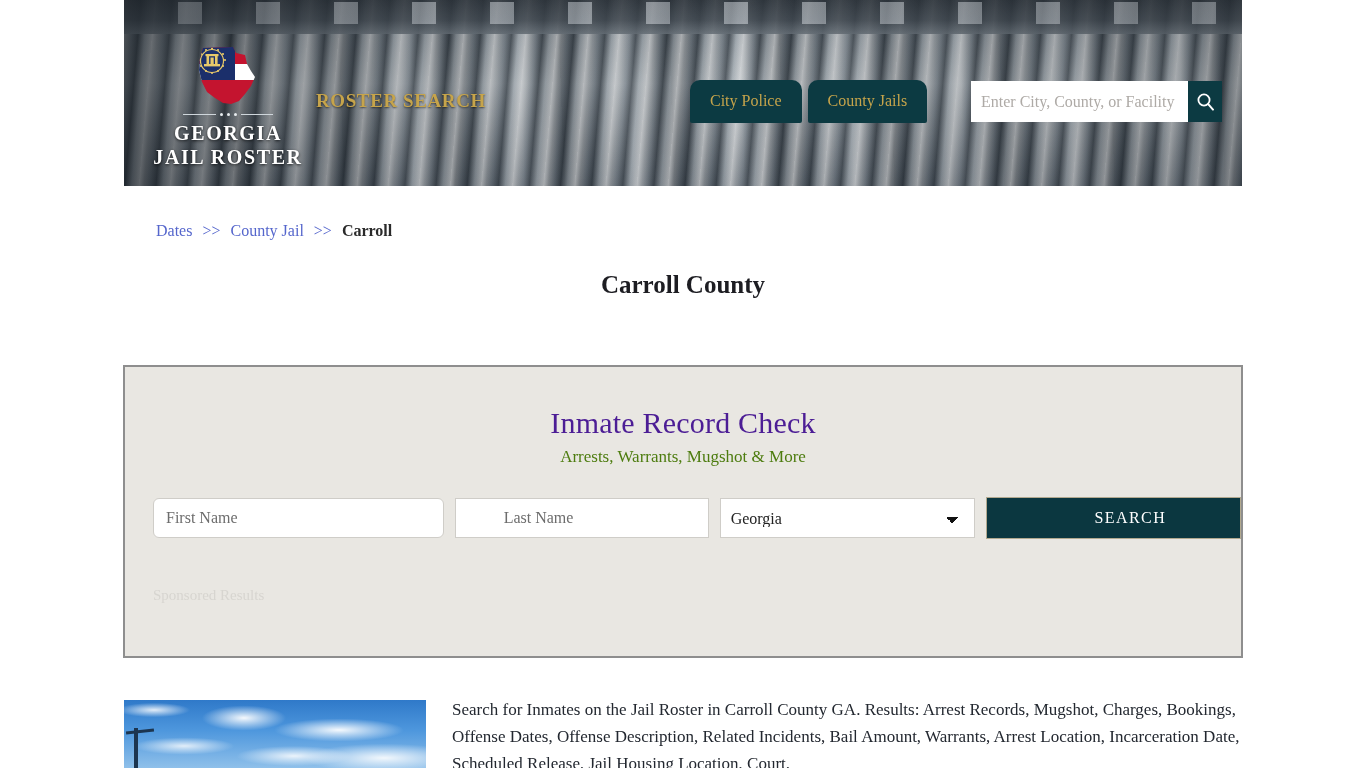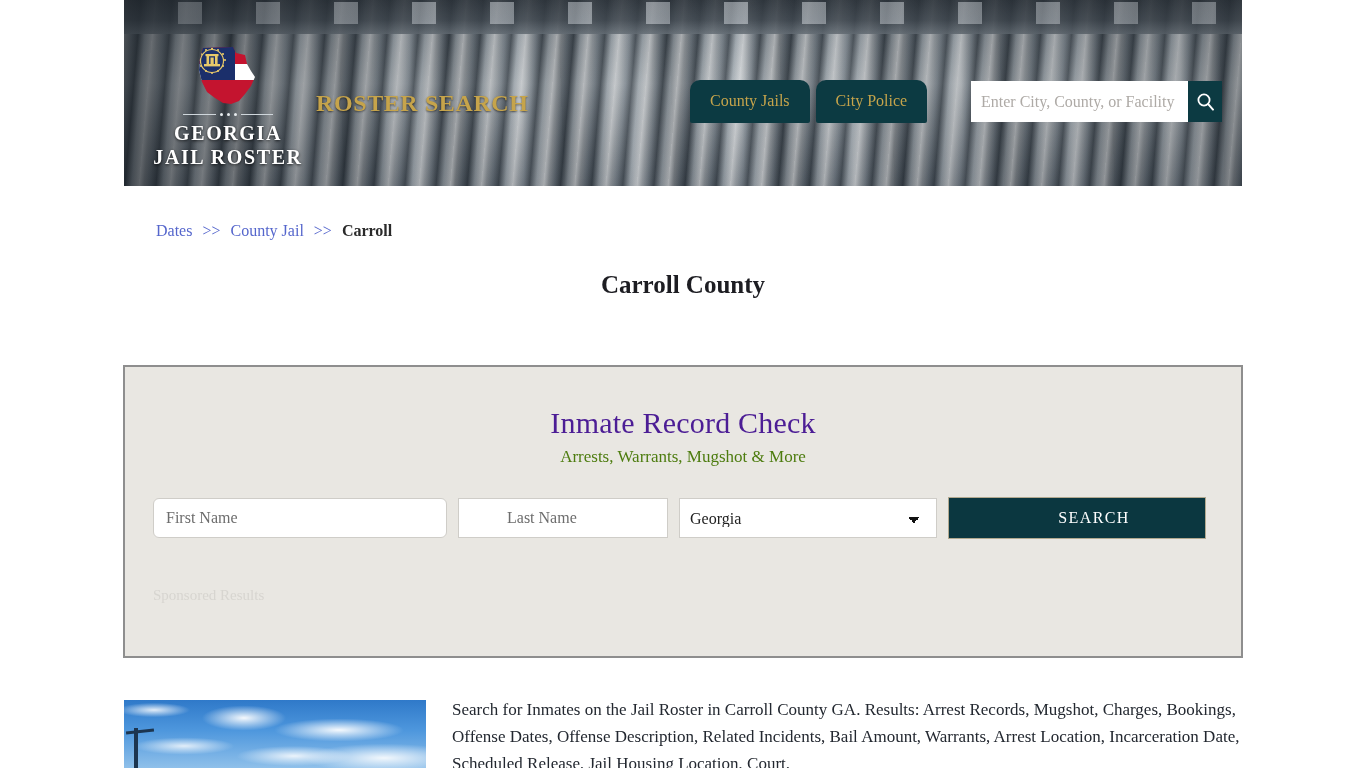--- a/index.html
+++ b/index.html
@@ -73,21 +73,21 @@
     font-family: "Liberation Serif", serif;
     font-size: 20px; font-weight: 700;
     letter-spacing: 1.6px; line-height: 24px;
     text-shadow: 0 1px 3px rgba(0,0,0,.75);
   }
 
   .roster-search-word {
     position: absolute; left: 316px; top: 90px;
     color: #c6a44b;
     font-family: "Liberation Serif", serif;
-    font-size: 24px; font-weight: 700; letter-spacing: .6px;
+    font-size: 19px; font-weight: 700; letter-spacing: .6px;
     text-shadow: 0 1px 2px rgba(0,0,0,.55);
   }
 
   
   .nav-tabs { position: absolute; left: 690px; top: 80px; display: flex; gap: 6px; }
   .nav-tab {
     background: #0c3a42;
     color: #c6a44b;
     font-family: "Liberation Serif", serif;
     font-size: 16px;
@@ -166,21 +166,21 @@
   .fld {
     height: 40px;
     border: 1px solid #cfcdc8;
     background: #fff;
     font-family: "Liberation Serif", serif;
     font-size: 16px; color: #444;
     padding: 0 12px; outline: none;
   }
   .fld::placeholder { color: #6d6d6d; }
   .fld-first { width: 294px; border-radius: 6px; }
-  .fld-last { width: 210px; padding-left: 48px; }
+  .fld-last { width: 254px; padding-left: 48px; }
   .fld-state {
     width: 258px; height: 40px;
     border: 1px solid #cfcdc8; background: #fff;
     font-family: "Liberation Serif", serif; font-size: 16px; color: #222;
     padding: 0 10px; outline: none;
     -webkit-appearance: none; appearance: none;
     background-image:
       linear-gradient(45deg, transparent 50%, #111 50%),
       linear-gradient(135deg, #111 50%, transparent 50%);
     background-position: calc(100% - 22px) 18px, calc(100% - 16px) 18px;
@@ -287,22 +287,22 @@
     </div>
     <div class="logo-text">
       <div>GEORGIA</div>
       <div>JAIL ROSTER</div>
     </div>
   </div>
 
   <div class="roster-search-word">ROSTER SEARCH</div>
 
   <div class="nav-tabs">
+    <div class="nav-tab">City Police</div>
     <div class="nav-tab">County Jails</div>
-    <div class="nav-tab">City Police</div>
   </div>
 
   <div class="hdr-search">
     <input class="hdr-search-input" type="text" placeholder="Enter City, County, or Facility" style="">
     <button class="hdr-search-btn">
       <svg width="19" height="19" viewBox="0 0 19 19">
         <circle cx="8" cy="8" r="5.6" fill="none" stroke="#ffffff" stroke-width="1.8"></circle>
         <line x1="12.2" y1="12.2" x2="17" y2="17.6" stroke="#ffffff" stroke-width="2" stroke-linecap="round"></line>
       </svg>
     </button>

